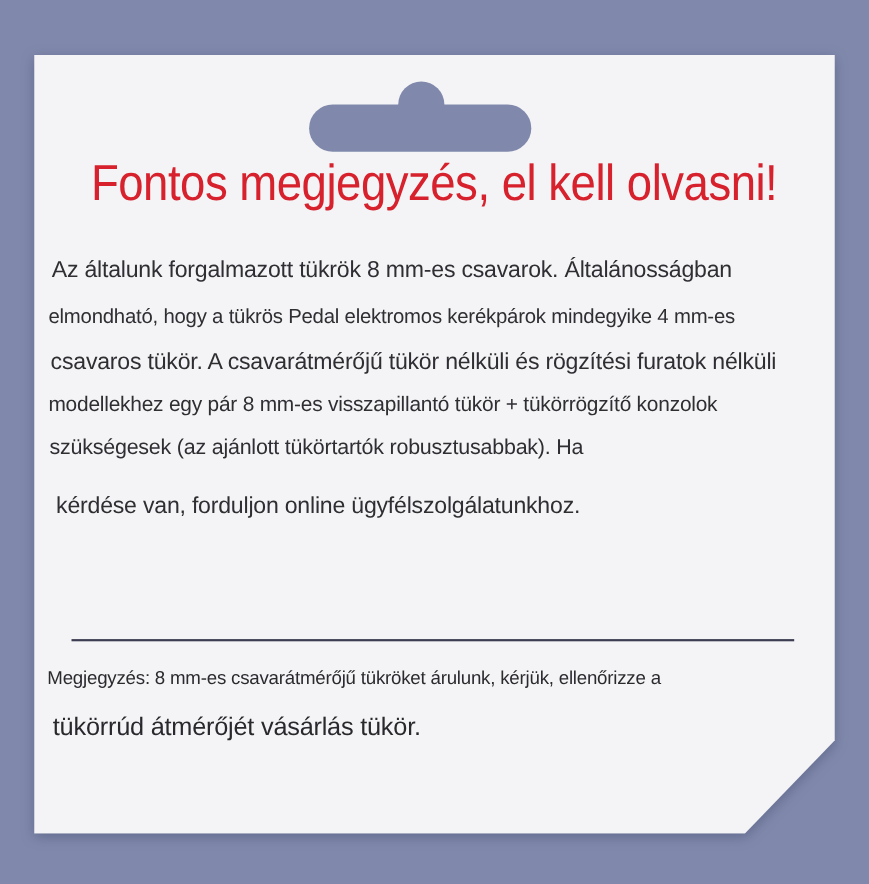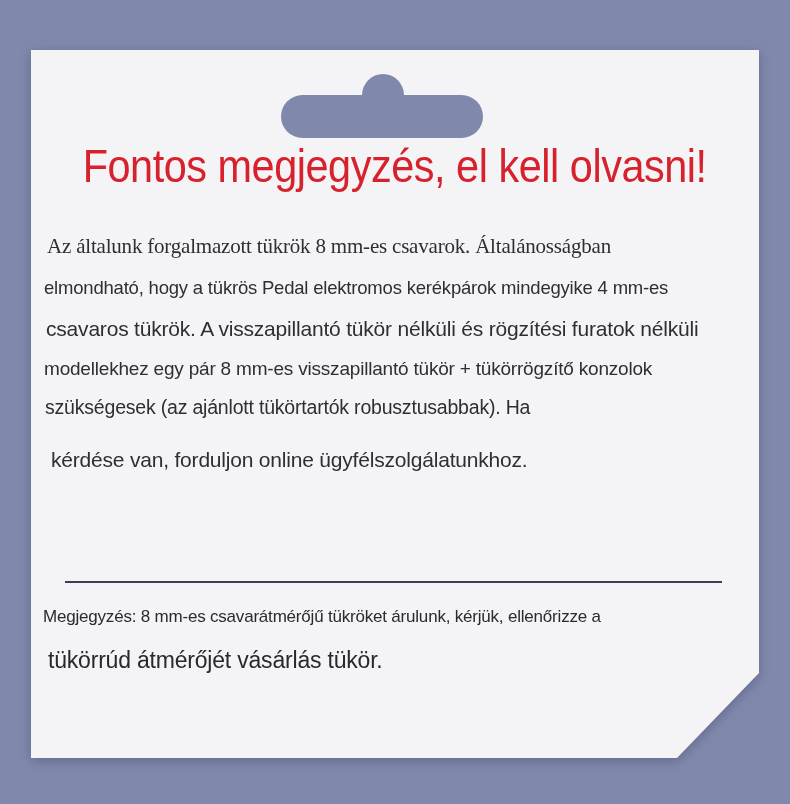--- a/index.html
+++ b/index.html
@@ -66,21 +66,21 @@
     transform-origin: center;
     letter-spacing: -0.5px;
   }
   .txt {
     position: absolute;
     white-space: nowrap;
     color: #2e2e33;
     line-height: 1.25;
     letter-spacing: -0.2px;
   }
-  .l1 { top: 183px; left: 16px; font-size: 21px; font-family: Liberation Serif, serif; }
+  .l1 { top: 183px; left: 16px; font-size: 21px; }
   .l2 { top: 226px; left: 13px; font-size: 18.5px; }
   .l3 { top: 266px; left: 15px; font-size: 21px; }
   .l4 { top: 307px; left: 13px; font-size: 19px; }
   .l5 { top: 345px; left: 14px; font-size: 19.5px; }
   .l6 { top: 385px; left: 20px; font-size: 21px; margin-top: 12px; }
   .divider {
     position: absolute;
     top: 531px;
     left: 34px;
     width: 657px;
@@ -99,21 +99,21 @@
 
       <div class="hang-slot-pill"></div>
       <div class="hang-slot-bump"></div>
 
       <div class="title">
         <span class="squeeze">Fontos megjegyzés, el kell olvasni!</span>
       </div>
 
       <div class="txt l1">Az általunk forgalmazott tükrök 8 mm-es csavarok. Általánosságban</div>
       <div class="txt l2">elmondható, hogy a tükrös Pedal elektromos kerékpárok mindegyike 4 mm-es</div>
-      <div class="txt l3">csavaros tükrök. A visszapillantó tükör nélküli és rögzítési furatok nélküli</div>
+      <div class="txt l3">csavaros tükör. A csavarátmérőjű tükör nélküli és rögzítési furatok nélküli</div>
       <div class="txt l4">modellekhez egy pár 8 mm-es visszapillantó tükör + tükörrögzítő konzolok</div>
       <div class="txt l5">szükségesek (az ajánlott tükörtartók robusztusabbak). Ha</div>
       <div class="txt l6">kérdése van, forduljon online ügyfélszolgálatunkhoz.</div>
 
       <div class="divider"></div>
 
       <div class="txt f1">Megjegyzés: 8 mm-es csavarátmérőjű tükröket árulunk, kérjük, ellenőrizze a</div>
       <div class="txt f2">tükörrúd átmérőjét vásárlás tükör.</div>
 
     </div>

